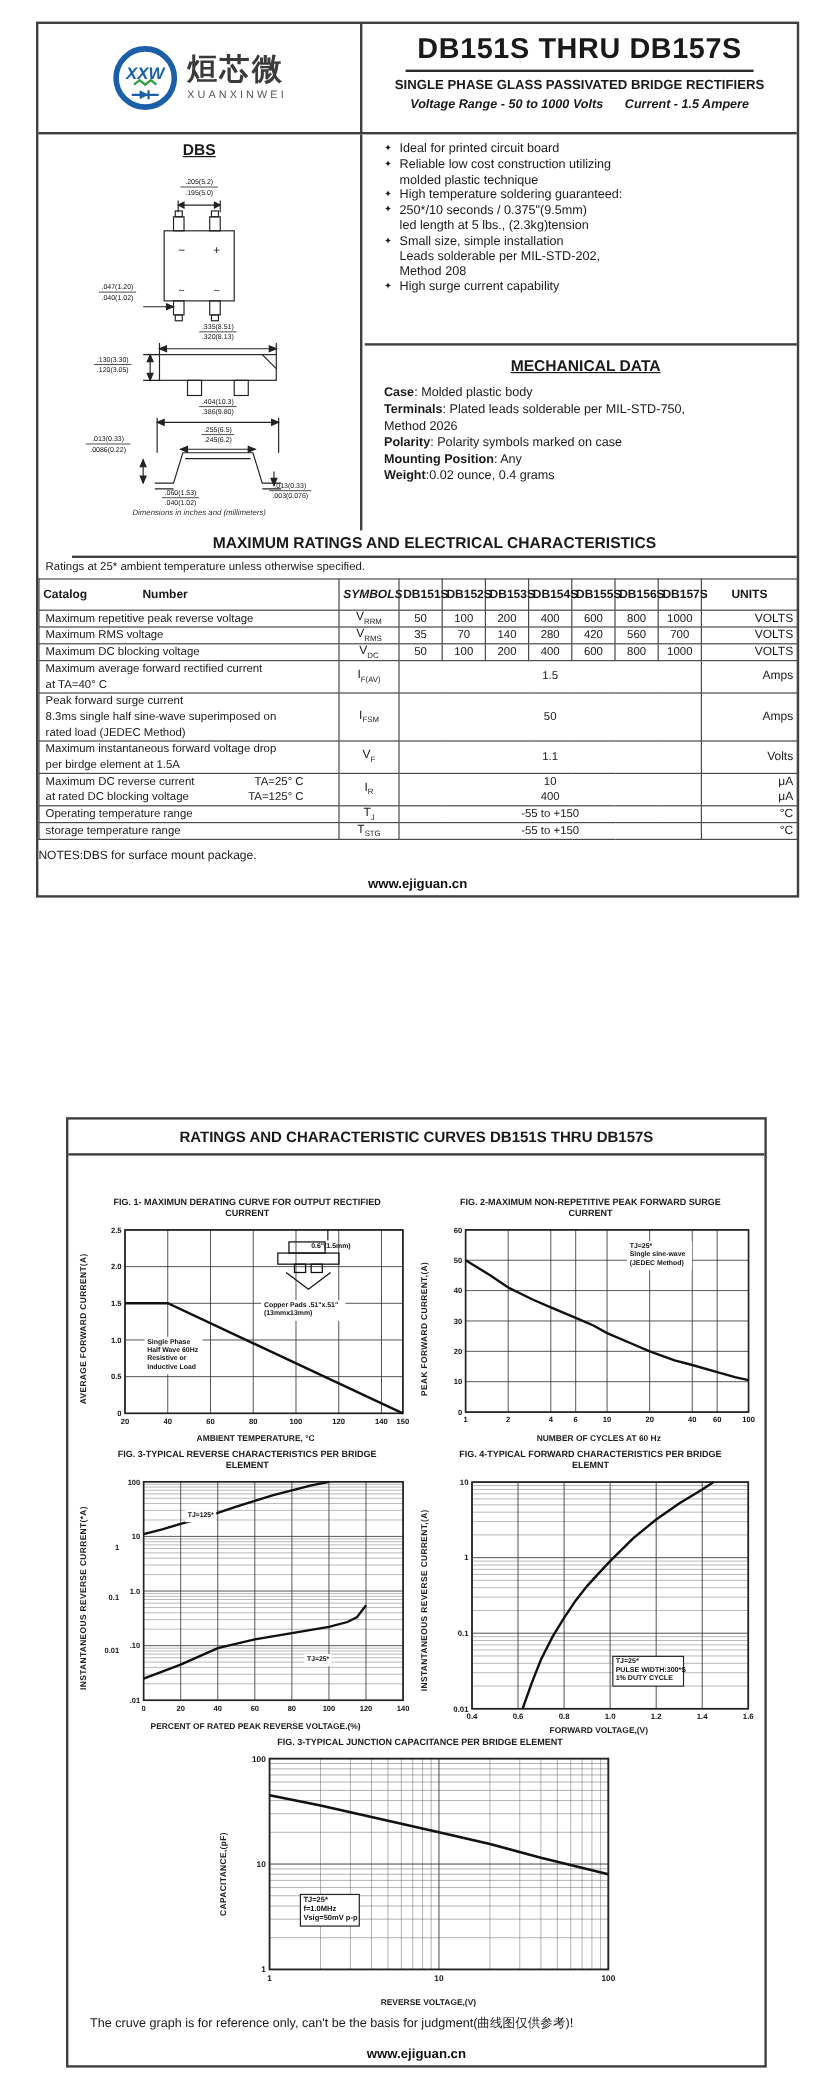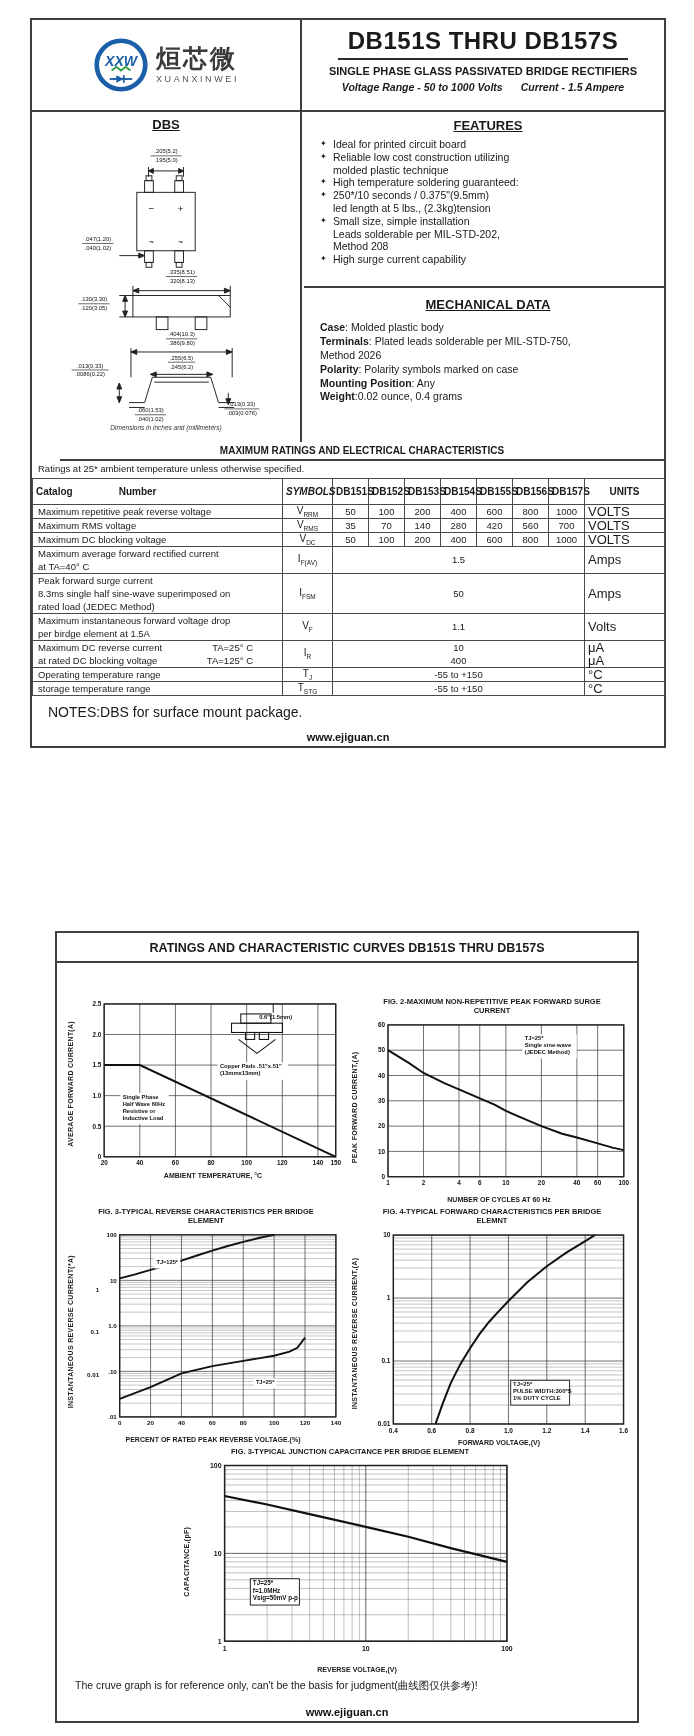--- a/index.html
+++ b/index.html
@@ -30,35 +30,35 @@
   .features-box{height:176px;border-bottom:2px solid #3f3f3f;padding:6px 8px 0 16px;overflow:hidden;}
   .box-title{text-align:center;font-weight:bold;font-size:13px;text-decoration:underline;margin-bottom:5px;}
   ul.features{list-style:none;font-size:10.5px;line-height:1.22;}
   ul.features li{padding-left:13px;position:relative;}
   ul.features li::before{content:"✦";position:absolute;left:0;top:1px;font-size:8px;}
   .mech-box{padding:8px 8px 0 16px;font-size:10.5px;line-height:1.32;}
   .mech-box .box-title{margin-bottom:8px;}
 
   
   .p1-body{position:absolute;top:422px;left:0;right:0;}
-  .band{border-bottom:2px solid #3f3f3f;text-align:center;font-weight:bold;font-size:10px;padding:3px 0;margin-left:28px;}
+  .band{border-bottom:2px solid #3f3f3f;text-align:center;font-weight:bold;font-size:13px;padding:3px 0;margin-left:28px;}
   .rnotes{font-size:9.5px;line-height:1.25;padding:2px 6px 3px;}
   table.ratings{border-collapse:collapse;width:100%;table-layout:fixed;font-size:9.5px;}
   table.ratings th,table.ratings td{border:1px solid #4a4a4a;padding:0 3px;}
   table.ratings thead th{font-size:10px;height:26px;font-weight:bold;}
   .cat-h{text-align:left;font-weight:normal;padding-left:6px;}
   .cat-h .num{margin-left:46px;}
   .sym-h{font-style:italic;font-size:8px;font-weight:normal;}
   td.lbl div{line-height:13px;padding-left:2px;}
   td.lbl .cr{display:flex;justify-content:space-between;padding-right:26px;}
   td.sym-cell{text-align:center;font-size:10px;}
   td.sym-cell sub{font-size:6.5px;}
   td.val{text-align:center;line-height:13px;}
-  td.unit{text-align:left;line-height:13px;font-size:13px;padding-left:1px;}
-  .notes-line{font-size:14px;padding:8px 0 0 16px;}
+  td.unit{text-align:right;line-height:13px;font-size:10px;padding-left:1px;}
+  .notes-line{font-size:10px;padding:8px 0 0 0;}
   .p-footer{position:absolute;bottom:3px;left:0;right:0;text-align:center;font-size:11px;color:#111;font-weight:bold;}
 
   
   .p2-title{border-bottom:2px solid #3f3f3f;text-align:center;font-weight:bold;font-size:12.5px;padding:8px 0 6px;}
   .chart{position:absolute;display:grid;grid-template-columns:14px 1fr;grid-template-rows:auto 1fr auto;}
   .c-title{grid-column:1/3;text-align:center;font-size:7.5px;font-weight:bold;line-height:1.25;padding:0 20px;margin-bottom:2px;}
   .c-ylab{writing-mode:vertical-rl;transform:rotate(180deg);text-align:center;font-size:7px;font-weight:bold;letter-spacing:.3px;}
   .c-plot{min-width:0;}
   .c-plot svg{display:block;width:100%;}
   .c-xlab{grid-column:2;text-align:center;font-size:7px;font-weight:bold;}
@@ -185,21 +185,20 @@
           <text x="149" y="82" text-anchor="middle" font-size="10">+</text>
           <text x="119" y="116" text-anchor="middle" font-size="9">~</text>
           <text x="149" y="116" text-anchor="middle" font-size="9">~</text>
         </g>
     </svg>
     <div class="dims-note">Dimensions in inches and (millimeters)</div>
   </div>
 
   <div class="right-col">
     <div class="features-box">
-      <div class="box-title">FEATURES</div>
       <ul class="features">
           <li>
             <div>Ideal for printed circuit board</div>
           </li>
           <li>
             <div>Reliable low cost construction utilizing</div>
             <div>molded plastic technique</div>
           </li>
           <li>
             <div>High temperature soldering guaranteed:</div>
@@ -402,20 +401,21 @@
     <div class="notes-line">NOTES:DBS for surface mount package.</div>
   </div>
 
   <div class="p-footer">www.ejiguan.cn</div>
 </div>
 
 <div class="page" id="p2">
   <div class="p2-title">RATINGS AND CHARACTERISTIC CURVES DB151S THRU DB157S</div>
 
   <div class="chart" id="fig1">
+    <div class="c-title">FIG. 1- MAXIMUN DERATING CURVE FOR OUTPUT RECTIFIED CURRENT</div>
     <div class="c-ylab">AVERAGE FORWARD CURRENT(A)</div>
     <div class="c-plot">
         <svg viewBox="0 0 228 151">
           <g transform="translate(20,6)">
             <line x1="0" y1="0" x2="0" y2="132" stroke="#333" stroke-width="0.6"></line>
             <line x1="30.76923076923077" y1="0" x2="30.76923076923077" y2="132" stroke="#333" stroke-width="0.6"></line>
             <line x1="61.53846153846154" y1="0" x2="61.53846153846154" y2="132" stroke="#333" stroke-width="0.6"></line>
             <line x1="92.3076923076923" y1="0" x2="92.3076923076923" y2="132" stroke="#333" stroke-width="0.6"></line>
             <line x1="123.07692307692308" y1="0" x2="123.07692307692308" y2="132" stroke="#333" stroke-width="0.6"></line>
             <line x1="153.84615384615387" y1="0" x2="153.84615384615387" y2="132" stroke="#333" stroke-width="0.6"></line>

